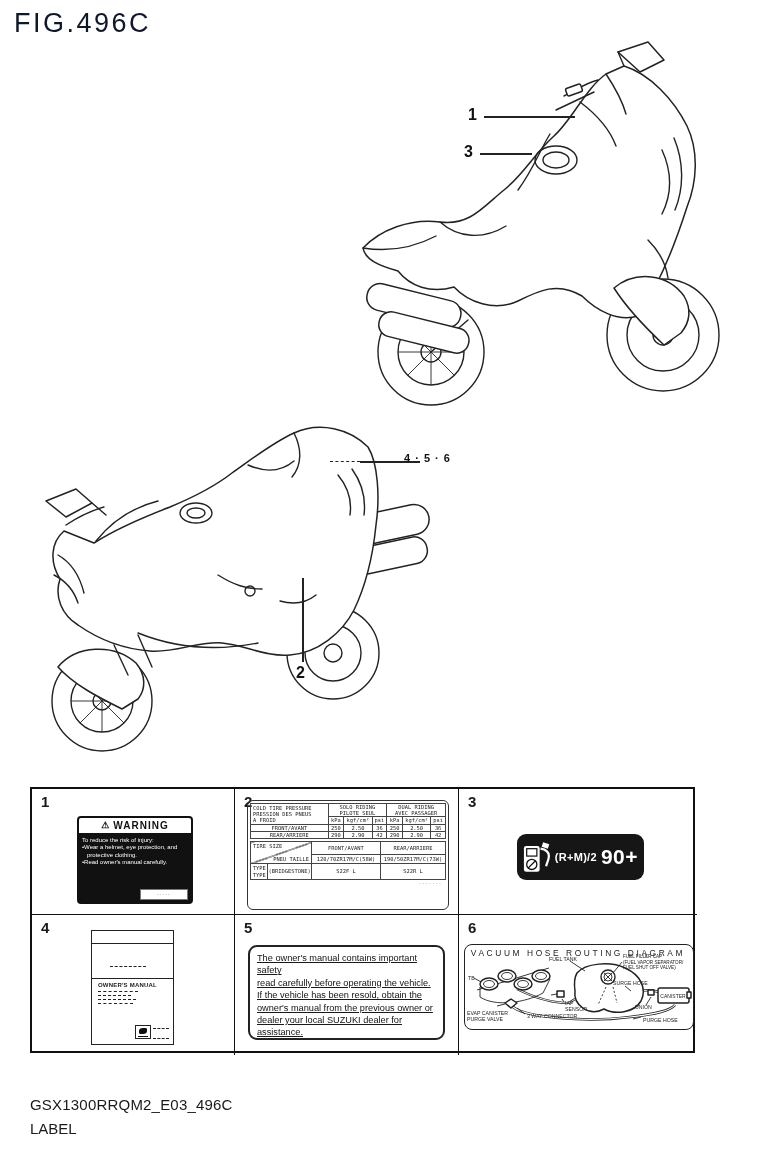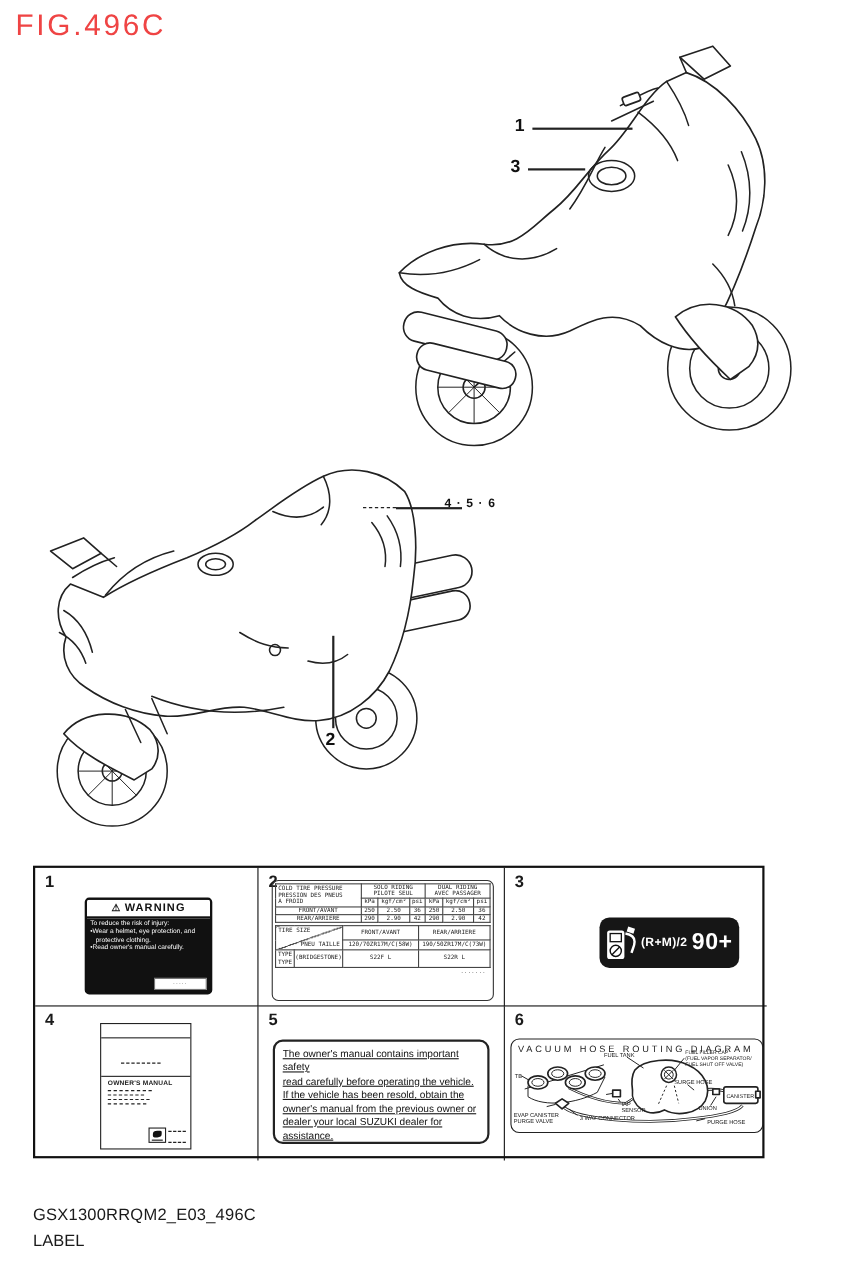--- a/index.html
+++ b/index.html
@@ -1,20 +1,20 @@
 <!DOCTYPE html>
 <html><head>
 <meta charset="utf-8">
 <style>
   html,body{margin:0;padding:0;background:#fff;}
   #page{position:relative;width:766px;height:1153px;background:#fff;overflow:hidden;
         font-family:"Liberation Sans", sans-serif;color:#1a1a1a;}
   .abs{position:absolute;}
   
-  .fig-title{left:14px;top:8px;font-size:27px;letter-spacing:2.5px;color:#ef4444;}
+  .fig-title{left:14px;top:8px;font-size:27px;letter-spacing:2.5px;color:#0f172a;}
   .footer-code{left:30px;top:1096px;font-size:15px;letter-spacing:.2px;}
   .footer-label{left:30px;top:1120px;font-size:15px;}
   .footer-page{left:733px;top:1184px;font-size:14px;text-decoration:underline;}
   
   .callout{font-weight:bold;font-size:16px;color:#111;}
   .cline{background:#222;}
   .cline-dash{border-top:1.6px dashed #222;}
   svg{display:block;}
   svg .ln{fill:none;stroke:#222;stroke-width:1.4;stroke-linecap:round;stroke-linejoin:round;}
   svg .bd{fill:#fff;stroke:#222;stroke-width:1.5;stroke-linejoin:round;}
@@ -44,21 +44,21 @@
   .tire .hleft{text-align:left;padding-left:2px;}
   .tire .rowlab{text-align:center;}
   .tire .tt{border:1.4px solid #333;border-radius:3px;}
   .tire .ts{margin-top:2px;border:1.4px solid #333;}
   .diagcell{position:relative;text-align:left;background:
      linear-gradient(to bottom right, transparent 48.6%, #444 48.6%, #444 51.4%, transparent 51.4%);}
   .diag-top{position:absolute;left:2px;top:1px;} .diag-bot{position:absolute;right:2px;bottom:1px;}
   .tire .micro{font-size:4.2px;text-align:right;letter-spacing:.8px;color:#333;margin-top:1px;padding-right:4px;}
   
   .fuel{left:58px;top:45px;width:127px;height:46px;background:#161616;border-radius:9px;
-        display:flex;align-items:center;padding:0 6px;box-sizing:border-box;gap:4px;margin-left:28px;}
+        display:flex;align-items:center;padding:0 6px;box-sizing:border-box;gap:4px;}
   .fuel-small{color:#fff;font-weight:bold;font-size:11px;letter-spacing:.3px;}
   .fuel-big{color:#fff;font-weight:bold;font-size:21px;letter-spacing:.5px;}
   
   .manual{left:59px;top:15px;width:83px;height:115px;border:1.6px solid #222;box-sizing:border-box;background:#fff;}
   .man-band{height:12px;border-bottom:1.4px solid #222;}
   .man-dash1{margin:22px auto 0 18px;width:36px;border-top:1.3px dashed #222;}
   .man-rule{margin-top:11px;border-top:1.5px solid #222;}
   .man-title{font-size:6px;font-weight:bold;margin:3px 0 2px 6px;letter-spacing:.2px;}
   .man-dash{margin:3px 0 0 6px;border-top:1.2px dashed #222;}
   .man-brand{position:absolute;right:4px;bottom:5px;display:flex;align-items:flex-end;gap:2px;}

